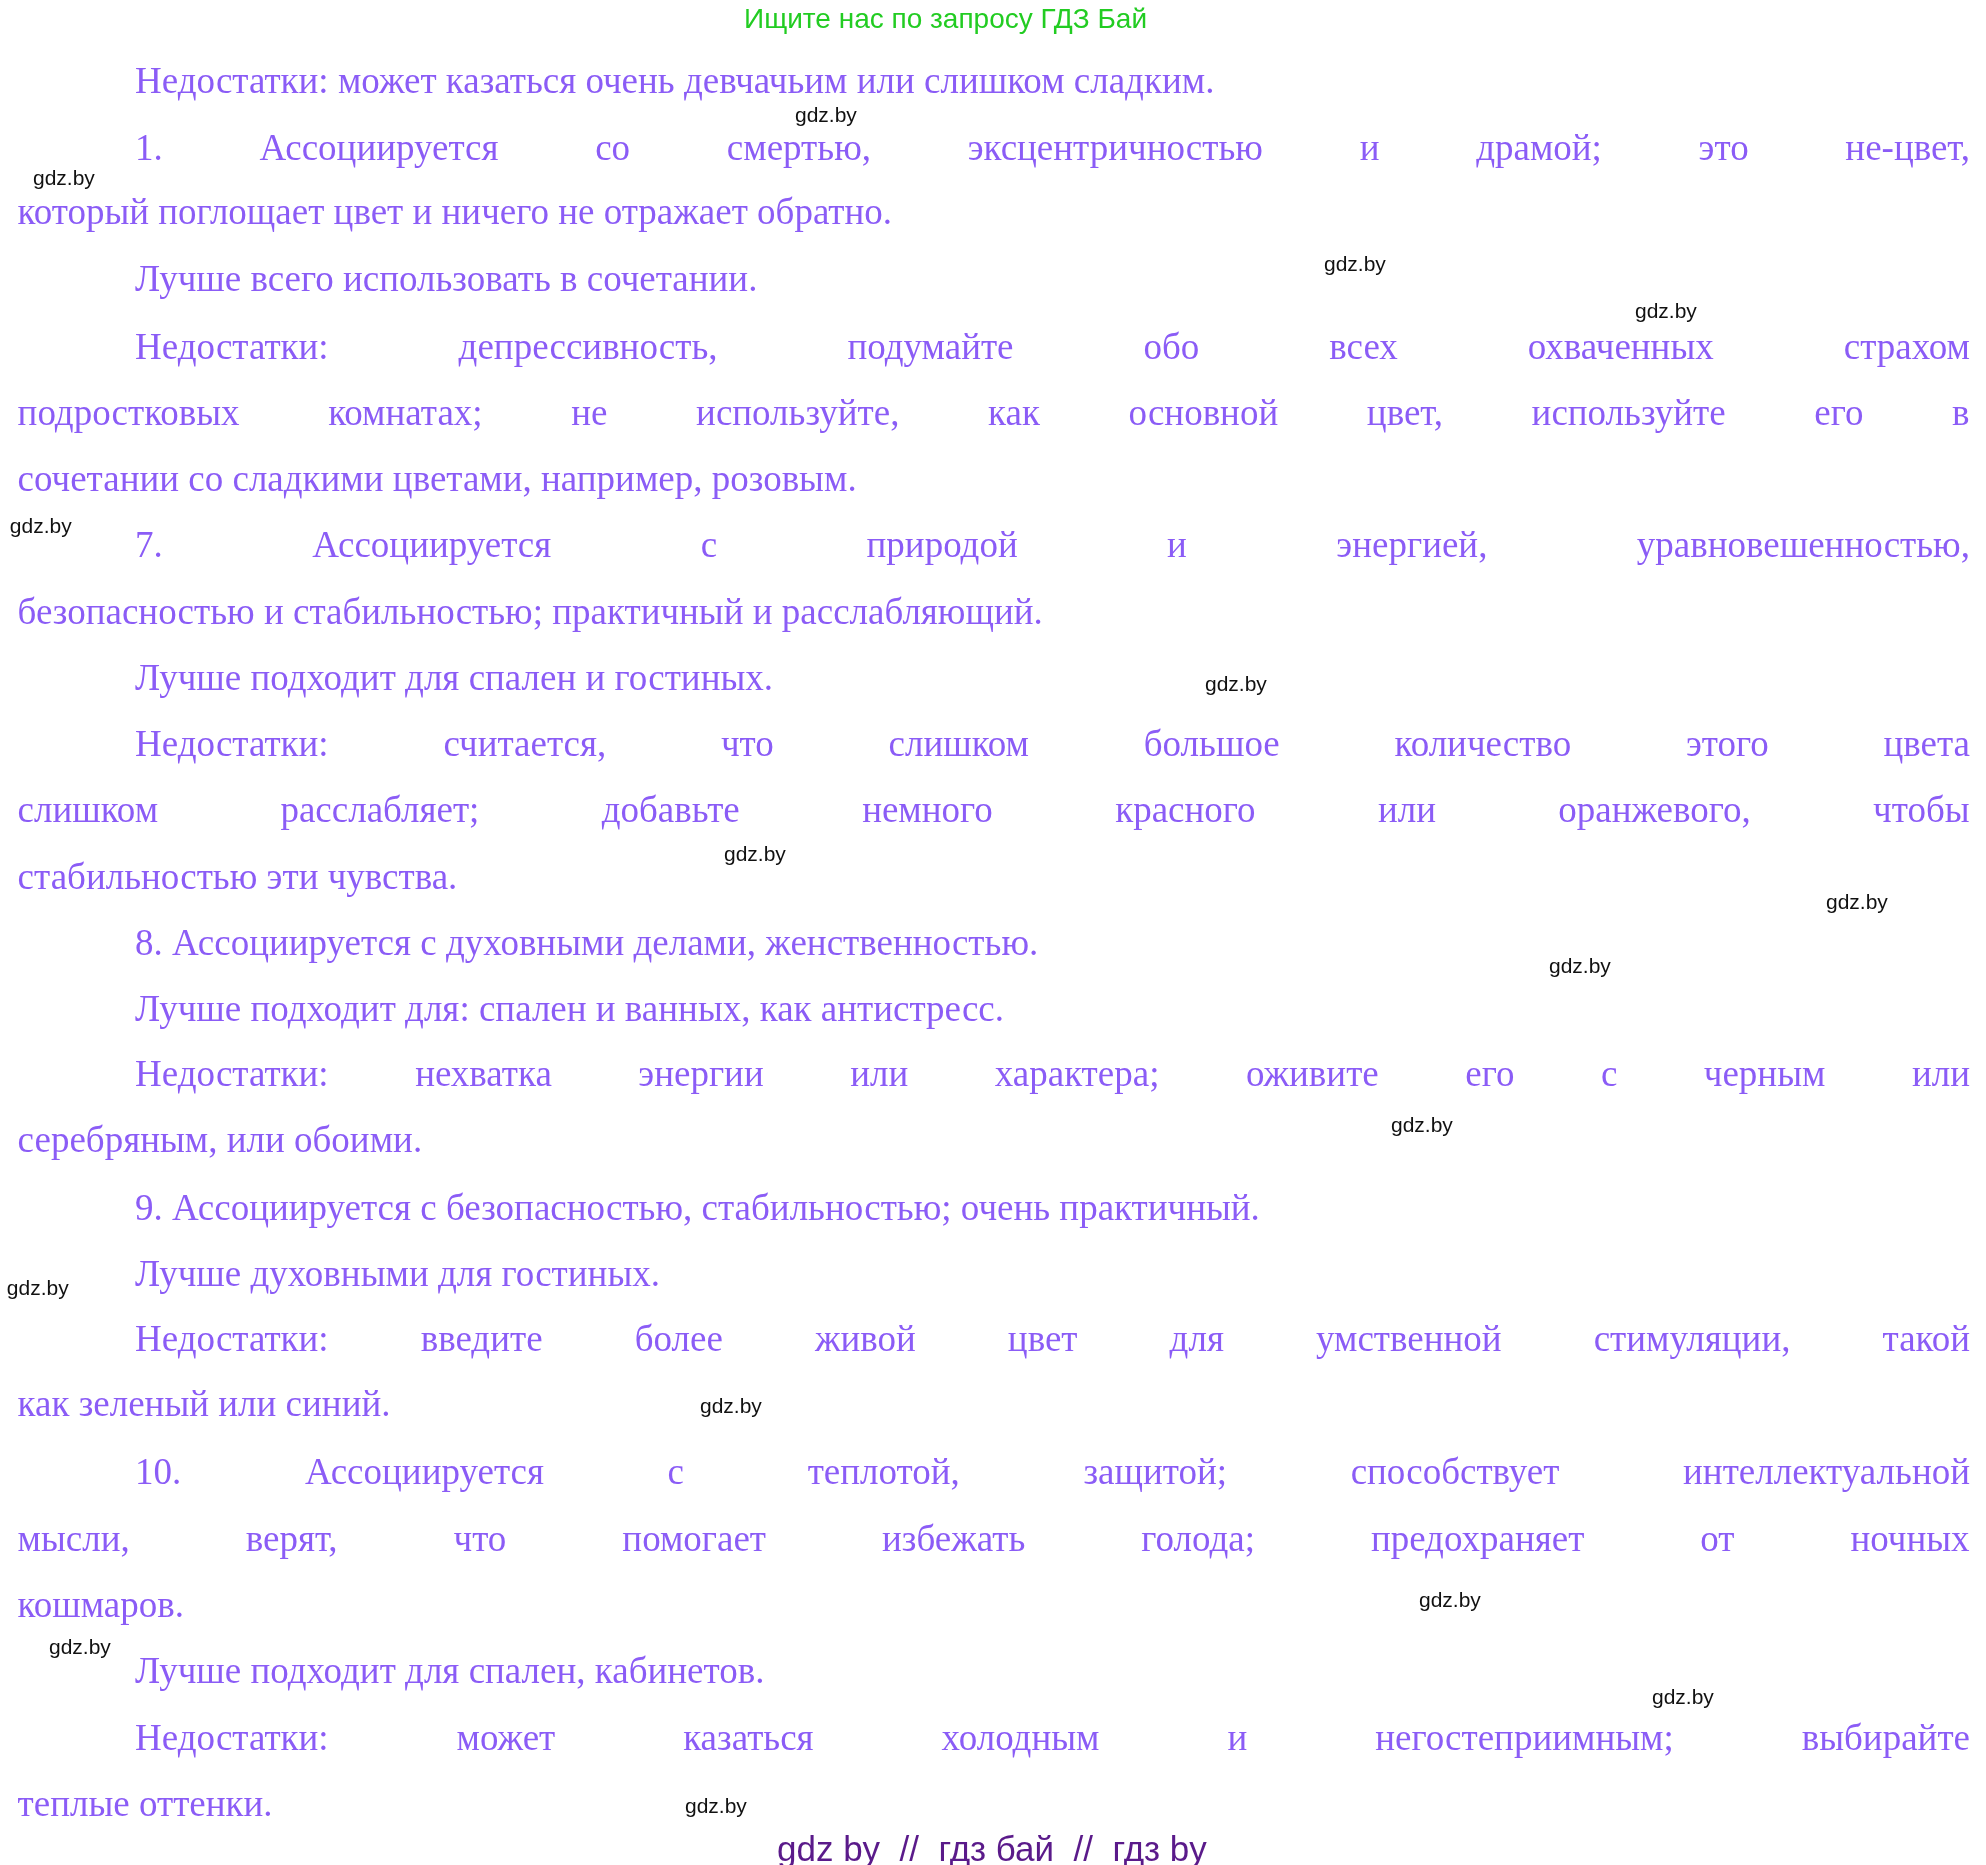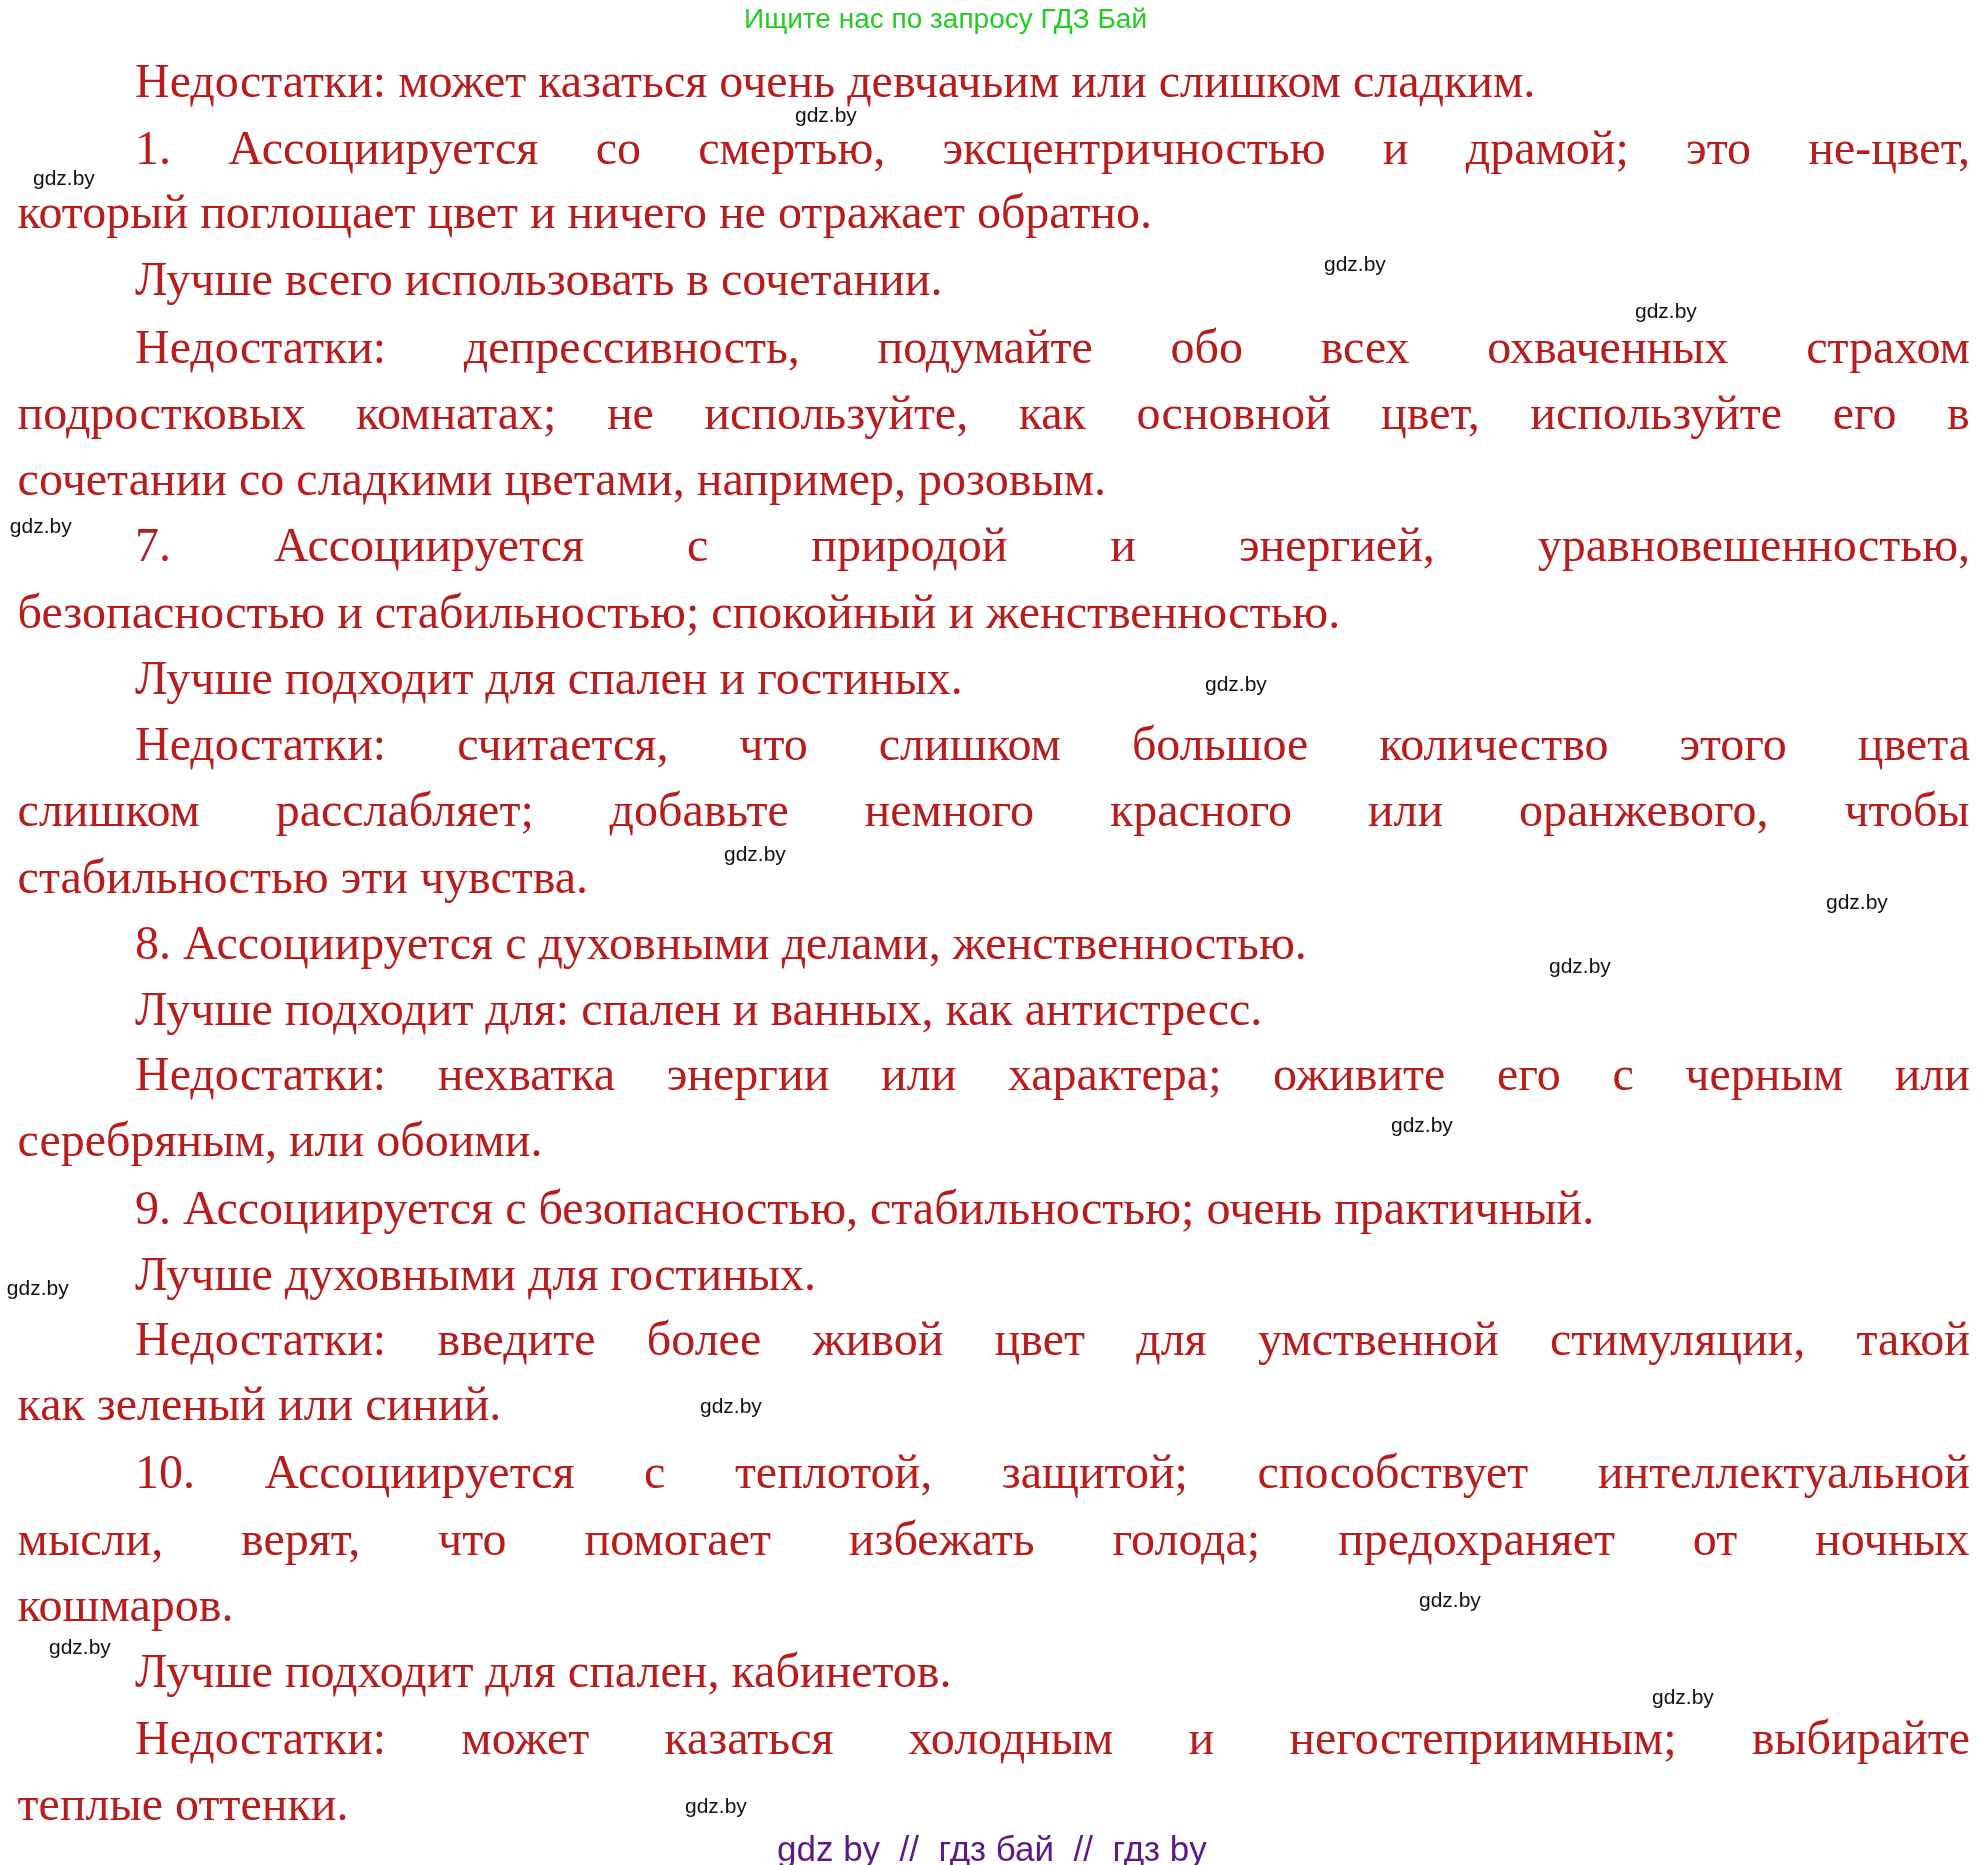--- a/index.html
+++ b/index.html
@@ -1,20 +1,20 @@
 <!DOCTYPE html>
 <html><head>
 <meta charset="utf-8">
 <style>
   html,body{margin:0;padding:0;background:#fff;}
   body{width:1987px;height:1866px;position:relative;overflow:hidden;}
   .hdr{position:absolute;left:0;width:1987px;top:0;height:39px;text-align:center;
        font-family:"Liberation Sans",sans-serif;font-size:28px;color:#22cc22;line-height:37px;padding-left:0;}
   .hdr span{position:absolute;left:744px;top:0;}
-  .ln{position:absolute;font-family:"Liberation Serif",serif;font-size:48px;color:#b91c1c;
+  .ln{position:absolute;font-family:"Liberation Serif",serif;font-size:37px;color:#8b5cf6;
       line-height:59px;white-space:nowrap;}
   .j{left:17.6px;width:1952px;text-align:justify;text-align-last:justify;}
   .jin{left:135px;width:1835px;text-align:justify;text-align-last:justify;}
   .in{left:135px;}
   .fl{left:17.6px;}
   .wm{position:absolute;font-family:"Liberation Sans",sans-serif;font-size:21px;color:#111;line-height:29px;}
   .ftr{position:absolute;top:1829px;left:777px;font-family:"Liberation Sans",sans-serif;
        font-size:35px;color:#5a1a8a;line-height:39px;white-space:pre;}
 </style>
 </head>
@@ -25,21 +25,21 @@
   </div>
 
 <div class="ln in" style="top:51px">Недостатки: может казаться очень девчачьим или слишком сладким.</div>
 <div class="ln jin" style="top:118px">1. Ассоциируется со смертью, эксцентричностью и драмой; это не-цвет,</div>
 <div class="ln fl" style="top:182px">который поглощает цвет и ничего не отражает обратно.</div>
 <div class="ln in" style="top:249px">Лучше всего использовать в сочетании.</div>
 <div class="ln jin" style="top:317px">Недостатки: депрессивность, подумайте обо всех охваченных страхом</div>
 <div class="ln j" style="top:383px">подростковых комнатах; не используйте, как основной цвет, используйте его в</div>
 <div class="ln fl" style="top:449px">сочетании со сладкими цветами, например, розовым.</div>
 <div class="ln jin" style="top:515px">7. Ассоциируется с природой и энергией, уравновешенностью,</div>
-<div class="ln fl" style="top:582px">безопасностью и стабильностью; спокойный и женственностью.</div>
+<div class="ln fl" style="top:582px">безопасностью и стабильностью; практичный и расслабляющий.</div>
 <div class="ln in" style="top:648px">Лучше подходит для спален и гостиных.</div>
 <div class="ln jin" style="top:714px">Недостатки: считается, что слишком большое количество этого цвета</div>
 <div class="ln j" style="top:780px">слишком расслабляет; добавьте немного красного или оранжевого, чтобы</div>
 <div class="ln fl" style="top:847px">стабильностью эти чувства.</div>
 <div class="ln in" style="top:913px">8. Ассоциируется с духовными делами, женственностью.</div>
 <div class="ln in" style="top:979px">Лучше подходит для: спален и ванных, как антистресс.</div>
 <div class="ln jin" style="top:1044px">Недостатки: нехватка энергии или характера; оживите его с черным или</div>
 <div class="ln fl" style="top:1110px">серебряным, или обоими.</div>
 <div class="ln in" style="top:1178px">9. Ассоциируется с безопасностью, стабильностью; очень практичный.</div>
 <div class="ln in" style="top:1244px">Лучше духовными для гостиных.</div>

